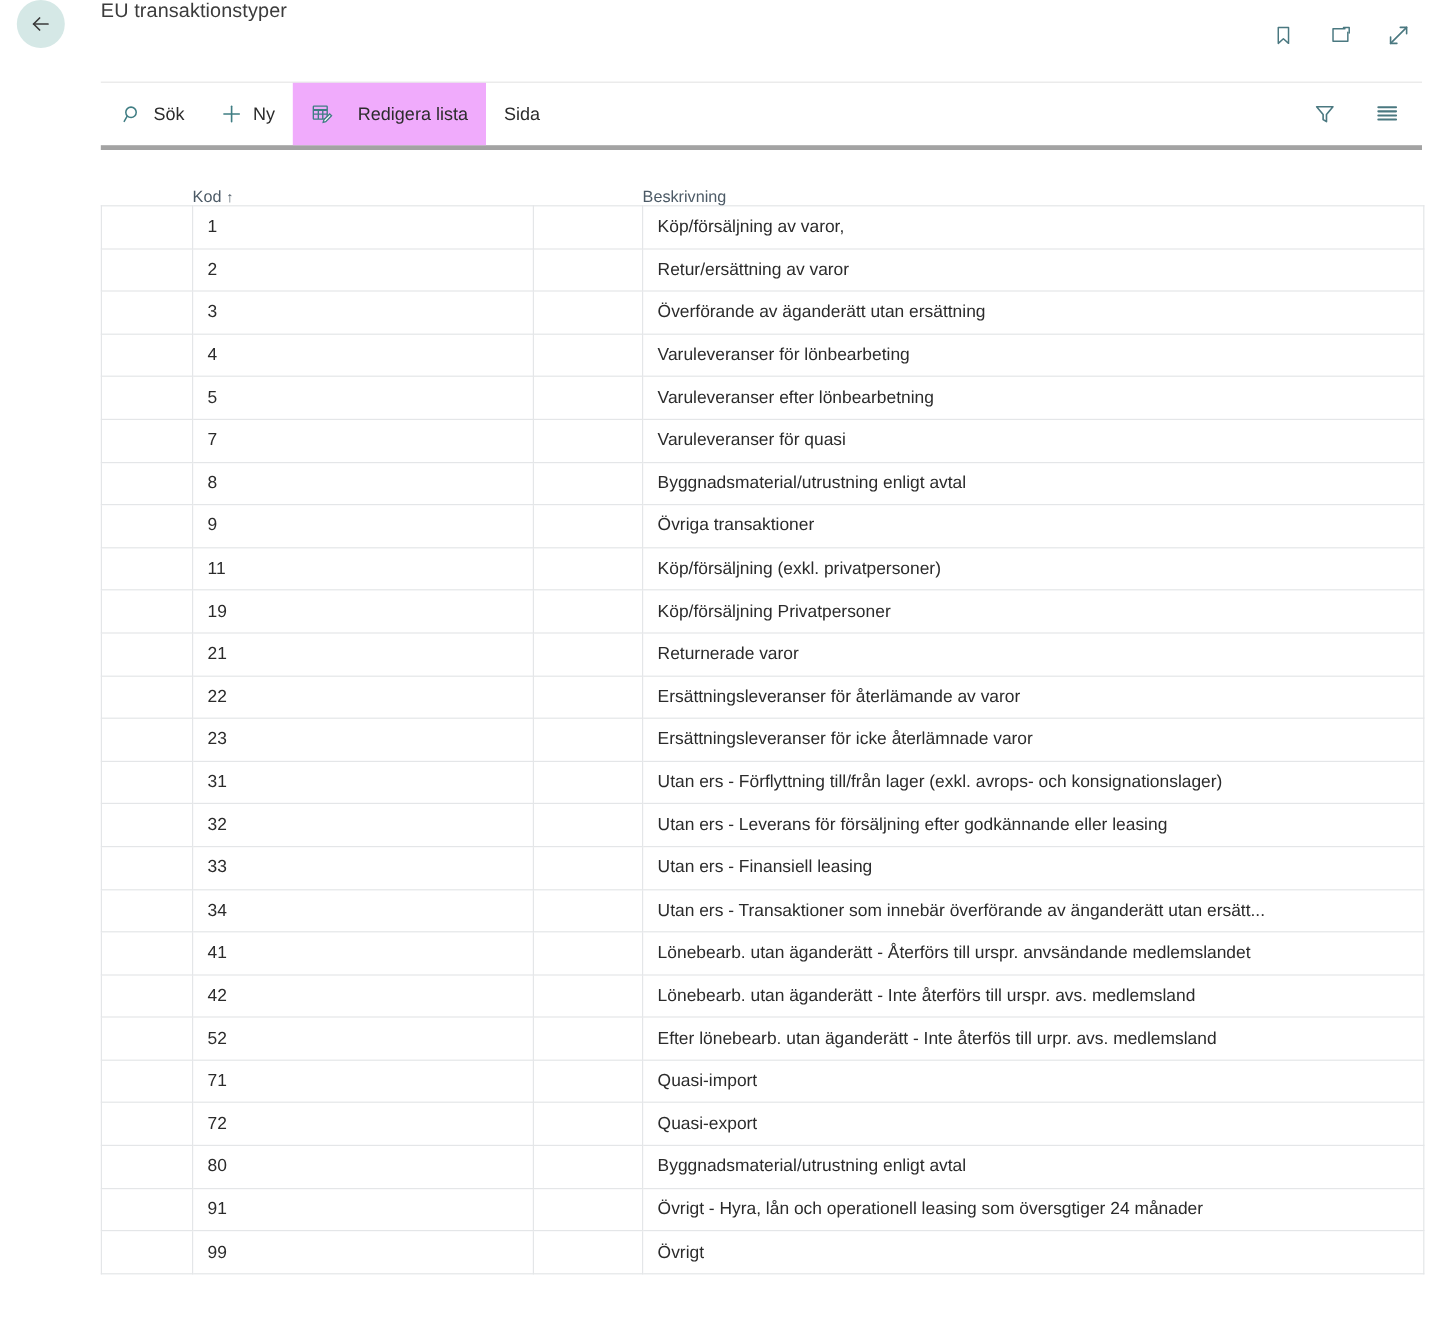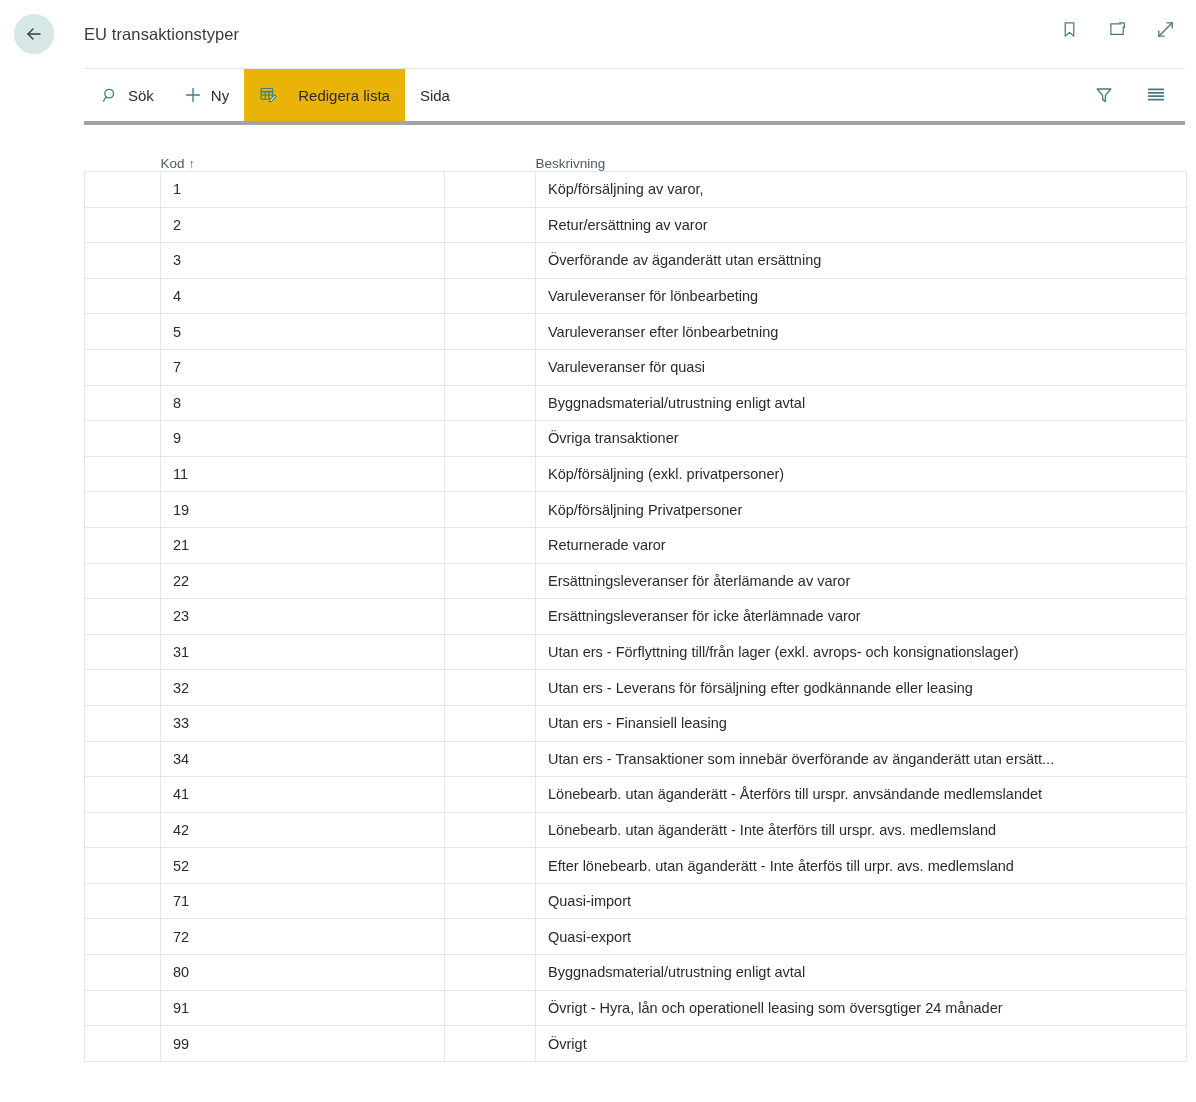--- a/index.html
+++ b/index.html
@@ -14,21 +14,21 @@
     font-family: "Liberation Sans", "DejaVu Sans", sans-serif;
     color: #323130;
     overflow: hidden;
     position: relative;
   }
 
   
   .topbar {
     height: 68px;
     display: flex;
-    align-items: center;
+    align-items: flex-start;
     position: relative;
     box-sizing: border-box;
   }
   .back-btn {
     width: 40px;
     height: 40px;
     border-radius: 50%;
     background: #d5e8e6;
     margin-left: 14px;
     display: flex;
@@ -83,21 +83,21 @@
     padding: 0 15px;
     font-size: 15px;
     color: #2c2c2c;
     cursor: pointer;
     white-space: nowrap;
     background: transparent;
     border: none;
     font-family: inherit;
   }
   .cmd.first { padding-left: 18px; }
-  .cmd.active { background: #eab308; gap: 20px; }
+  .cmd.active { background: #f0abfc; gap: 20px; }
   .cmd .ci { color: #3f7d83; display: flex; align-items: center; }
   .cmd .ci svg { display: block; }
   .cmd-right {
     position: absolute;
     right: 6px;
     top: 0;
     bottom: 0;
     display: flex;
     align-items: center;
     gap: 26px;

